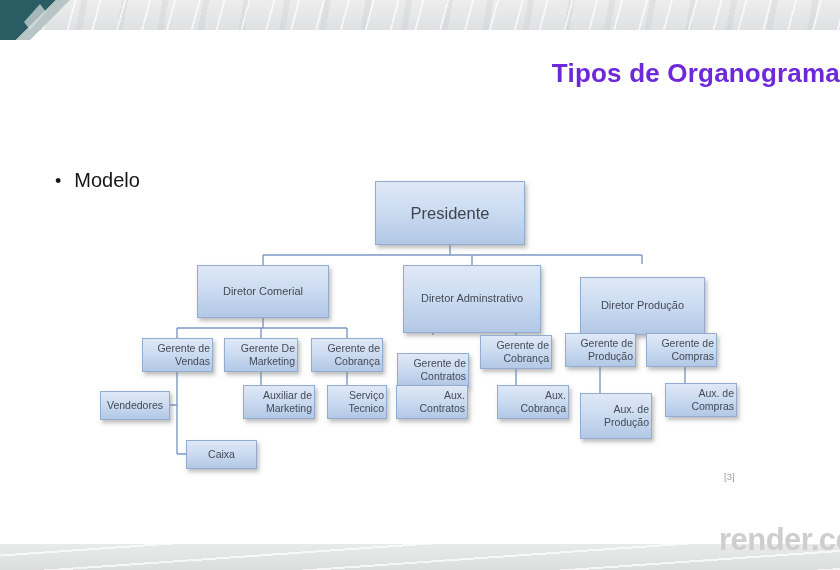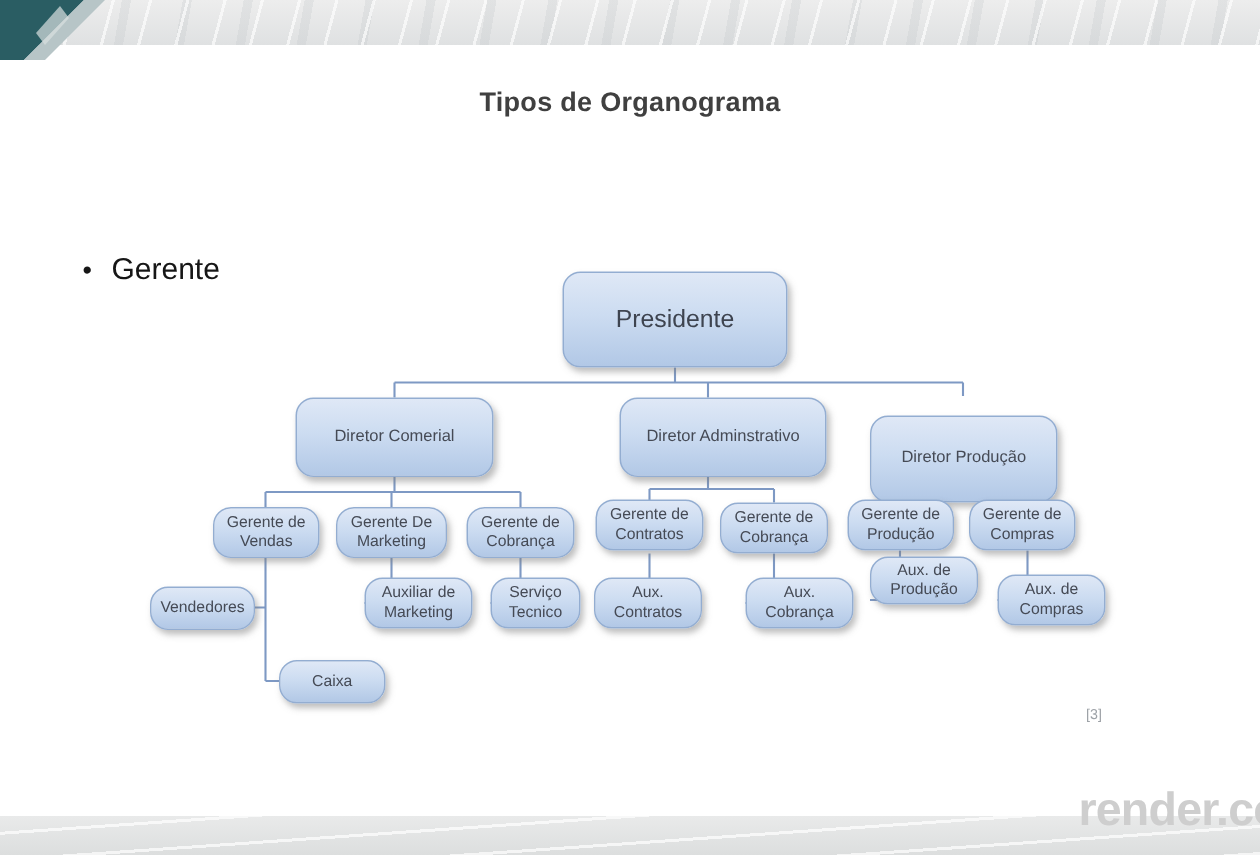--- a/index.html
+++ b/index.html
@@ -21,21 +21,21 @@
     position:absolute; bottom:0; left:0; width:840px; height:26px;
     background:
       repeating-linear-gradient(-4deg, rgba(255,255,255,.7) 0 2px, rgba(255,255,255,0) 2px 18px),
       linear-gradient(#e9eaea,#dcdede);
   }
   .logo { position:absolute; top:0; left:0; }
 
   
   .title {
     position:absolute; top:58px; left:0; width:840px;
-    text-align:center; font-size:18px; font-weight:bold; color:#404040;
+    text-align:right; font-size:26px; font-weight:bold; color:#6d28d9;
     letter-spacing:.2px;
   }
   .bullet-line {
     position:absolute; top:169px; left:55px;
     display:flex; align-items:baseline; gap:13px;
     font-size:20px; color:#161616;
   }
   .bullet-line .marker { font-size:18px; }
   .reference {
     position:absolute; left:724px; top:471px;
@@ -43,23 +43,23 @@
   }
   .watermark {
     position:absolute; right:-14px; bottom:12px;
     font-size:31px; font-weight:bold; color:#cecece; letter-spacing:-.5px;
   }
 
   
   .connectors { position:absolute; top:0; left:0; width:840px; height:570px; }
   .node {
     position:absolute; display:flex; align-items:center; justify-content:center;
-    text-align:center; padding:2px;
+    text-align:right; padding:2px;
     background:linear-gradient(to bottom,#dfe8f6 0%,#ccdcf1 45%,#b2c8e6 100%);
-    border:1px solid #93add1; border-radius:12px;
+    border:1px solid #93add1; border-radius:0;
     box-shadow:2px 3px 4px rgba(125,125,125,.5);
     color:#454a55; font-size:10.5px; line-height:1.25;
   }
   .node.lvl1 { font-size:16.5px; color:#3e4450; }
   .node.lvl2 { font-size:11px; }
 </style>
 </head>
 <body>
 
 <div class="band-top"></div>
@@ -67,54 +67,54 @@
 
 <svg class="logo" width="72" height="40" viewBox="0 0 72 40">
   <polygon points="0,0 56,0 16,40 0,40" fill="#2a5d63"></polygon>
   <polygon points="56,0 70,0 30,40 16,40" fill="#b7c5c7"></polygon>
   <polygon points="24,22 40,4 46,12 30,30" fill="#d8dfe0" opacity="0.7"></polygon>
 </svg>
 
 <div class="title">Tipos de Organograma</div>
 <div class="bullet-line">
   <span class="marker">•</span>
-  <span>Gerente</span>
+  <span>Modelo</span>
 </div>
 
 <svg class="connectors" width="840" height="570" viewBox="0 0 840 570">
   <path d="M450 245 V255 M263 255 H642 M263 255 V265 M472 255 V265 M642 255 V264
            M263 318 V328 M177 328 H347 M177 328 V338 M261 328 V338 M347 328 V338
            M472 318 V326 M433 326 H516 M433 326 V335 M516 326 V335
            M642 314 V324 M600 324 H685 M600 324 V333 M685 324 V333
            M177 372 V454 M170 405 H177 M177 454 H186
            M261 372 V402 H243
            M347 372 V402 H327
            M433 369 V402 H412
            M516 369 V402 H497
            M600 367 V400 H580
            M685 367 V400 H665" fill="none" stroke="#7e99c4" stroke-width="1.4"></path>
 </svg>
 
 <div class="node lvl1" style="left:375px;top:181px;width:150px;height:64px">Presidente</div>
 
 <div class="node lvl2" style="left:197px;top:265px;width:132px;height:53px">Diretor Comerial</div>
-<div class="node lvl2" style="left:413px;top:265px;width:138px;height:53px">Diretor Adminstrativo</div>
+<div class="node lvl2" style="left:403px;top:265px;width:138px;height:68px">Diretor Adminstrativo</div>
 <div class="node lvl2" style="left:580px;top:277px;width:125px;height:58px">Diretor Produção</div>
 
 <div class="node" style="left:142px;top:338px;width:71px;height:34px">Gerente de Vendas</div>
 <div class="node" style="left:224px;top:338px;width:74px;height:34px">Gerente De Marketing</div>
 <div class="node" style="left:311px;top:338px;width:72px;height:34px">Gerente de Cobrança</div>
-<div class="node" style="left:397px;top:333px;width:72px;height:34px">Gerente de Contratos</div>
+<div class="node" style="left:397px;top:353px;width:72px;height:34px">Gerente de Contratos</div>
 <div class="node" style="left:480px;top:335px;width:72px;height:34px">Gerente de Cobrança</div>
 <div class="node" style="left:565px;top:333px;width:71px;height:34px">Gerente de Produção</div>
 <div class="node" style="left:646px;top:333px;width:71px;height:34px">Gerente de Compras</div>
 
 <div class="node" style="left:100px;top:391px;width:70px;height:29px">Vendedores</div>
 <div class="node" style="left:186px;top:440px;width:71px;height:29px">Caixa</div>
 <div class="node" style="left:243px;top:385px;width:72px;height:34px">Auxiliar de Marketing</div>
 <div class="node" style="left:327px;top:385px;width:60px;height:34px">Serviço Tecnico</div>
 <div class="node" style="left:396px;top:385px;width:72px;height:34px">Aux. Contratos</div>
 <div class="node" style="left:497px;top:385px;width:72px;height:34px">Aux. Cobrança</div>
-<div class="node" style="left:580px;top:371px;width:72px;height:32px">Aux. de Produção</div>
+<div class="node" style="left:580px;top:393px;width:72px;height:46px">Aux. de Produção</div>
 <div class="node" style="left:665px;top:383px;width:72px;height:34px">Aux. de Compras</div>
 
 <div class="reference">[3]</div>
 <div class="watermark">render.co</div>
 
 </body></html>

